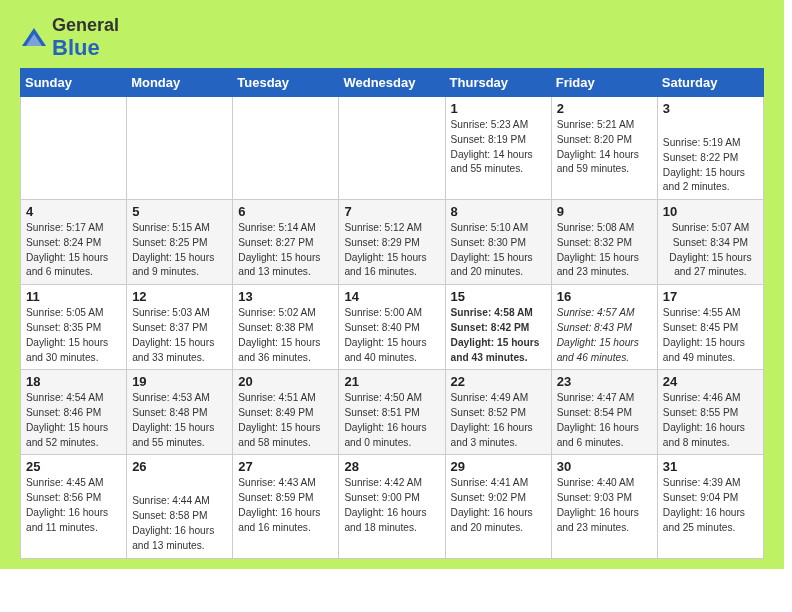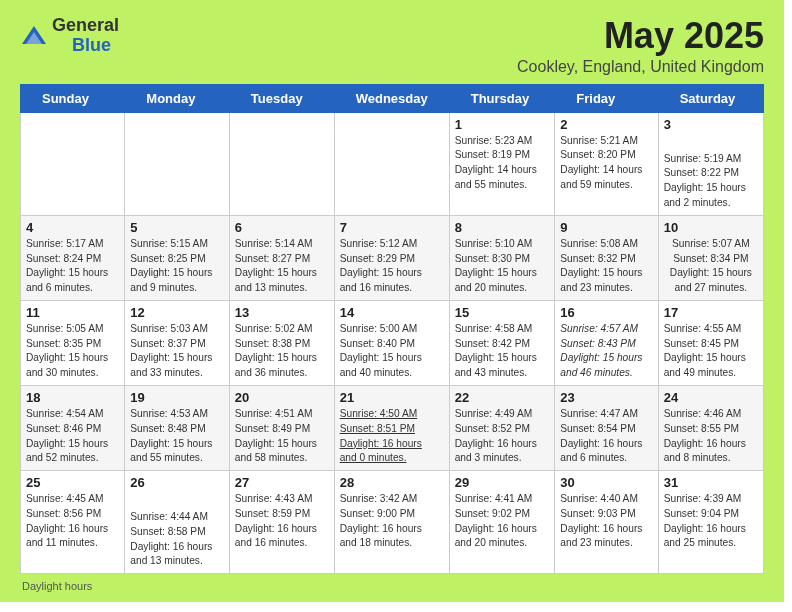--- a/index.html
+++ b/index.html
@@ -30,24 +30,23 @@
       display: flex;
       flex-direction: column;
       line-height: 1.1;
     }
     .logo-general {
       font-size: 18px;
       font-weight: bold;
       color: #333;
     }
     .logo-blue {
-      font-size: 18px;
+      font-size: 22px;
       font-weight: bold;
       color: #2563c0;
-      margin-left: 20px;
     }
     .logo-icon {
       width: 28px;
       height: 28px;
       margin-right: 4px;
     }
     .title-block {
       text-align: right;
     }
     .month-title {
@@ -65,21 +64,21 @@
       width: 100%;
       border-collapse: collapse;
       margin-top: 8px;
       font-size: 11px;
     }
     .calendar-table th {
       background: #2563c0;
       color: #fff;
       font-size: 13px;
       font-weight: bold;
-      padding: 6px 21px;
+      padding: 6px 4px;
       text-align: left;
       border: 1px solid #2563c0;
     }
     .calendar-table td {
       border: 1px solid #ccc;
       vertical-align: top;
       padding: 4px 5px;
       width: calc(100%/7);
       min-height: 80px;
       background: #fff;
@@ -119,24 +118,20 @@
     <div class="logo">
       <svg class="logo-icon" viewBox="0 0 28 28">
         <polygon points="14,4 26,22 2,22" fill="#2563c0"></polygon>
         <polygon points="14,10 22,22 6,22" fill="#fff" opacity="0.4"></polygon>
       </svg>
       <div class="logo-text">
         <span class="logo-general">General</span>
         <span class="logo-blue">Blue</span>
       </div>
     </div>
-    <div class="title-block">
-      <div class="month-title">May 2025</div>
-      <div class="location-title">Cookley, England, United Kingdom</div>
-    </div>
   </div>
 
   <table class="calendar-table">
     <thead>
       <tr>
       <th>Sunday</th>
           <th>Monday</th>
           <th>Tuesday</th>
           <th>Wednesday</th>
           <th>Thursday</th>
@@ -247,21 +242,21 @@
           </td>
           <td>
             <div class="day-number">14</div>
             <div class="day-info" style="white-space: pre-line;">Sunrise: 5:00 AM
 Sunset: 8:40 PM
 Daylight: 15 hours
 and 40 minutes.</div>
           </td>
           <td>
             <div class="day-number">15</div>
-            <div class="day-info" style="white-space: pre-line;">Sunrise: 4:58 AM
+            <div class="day-info" style="white-space: pre-line; font-weight: bold;">Sunrise: 4:58 AM
 Sunset: 8:42 PM
 Daylight: 15 hours
 and 43 minutes.</div>
           </td>
           <td>
             <div class="day-number">16</div>
             <div class="day-info" style="white-space: pre-line; font-style: italic;">Sunrise: 4:57 AM
 Sunset: 8:43 PM
 Daylight: 15 hours
 and 46 minutes.</div>
@@ -291,21 +286,21 @@
           </td>
           <td>
             <div class="day-number">20</div>
             <div class="day-info" style="white-space: pre-line;">Sunrise: 4:51 AM
 Sunset: 8:49 PM
 Daylight: 15 hours
 and 58 minutes.</div>
           </td>
           <td>
             <div class="day-number">21</div>
-            <div class="day-info" style="white-space: pre-line; text-decoration: underline;">Sunrise: 4:50 AM
+            <div class="day-info" style="white-space: pre-line;">Sunrise: 4:50 AM
 Sunset: 8:51 PM
 Daylight: 16 hours
 and 0 minutes.</div>
           </td>
           <td>
             <div class="day-number">22</div>
             <div class="day-info" style="white-space: pre-line;">Sunrise: 4:49 AM
 Sunset: 8:52 PM
 Daylight: 16 hours
 and 3 minutes.</div>
@@ -342,21 +337,21 @@
           </td>
           <td>
             <div class="day-number">27</div>
             <div class="day-info" style="white-space: pre-line;">Sunrise: 4:43 AM
 Sunset: 8:59 PM
 Daylight: 16 hours
 and 16 minutes.</div>
           </td>
           <td>
             <div class="day-number">28</div>
-            <div class="day-info" style="white-space: pre-line;">Sunrise: 3:42 AM
+            <div class="day-info" style="white-space: pre-line;">Sunrise: 4:42 AM
 Sunset: 9:00 PM
 Daylight: 16 hours
 and 18 minutes.</div>
           </td>
           <td>
             <div class="day-number">29</div>
             <div class="day-info" style="white-space: pre-line;">Sunrise: 4:41 AM
 Sunset: 9:02 PM
 Daylight: 16 hours
 and 20 minutes.</div>
@@ -372,16 +367,13 @@
             <div class="day-number">31</div>
             <div class="day-info" style="white-space: pre-line;">Sunrise: 4:39 AM
 Sunset: 9:04 PM
 Daylight: 16 hours
 and 25 minutes.</div>
           </td>
         </tr>
       </tbody>
   </table>
 
-  <div class="footer-note">
-    <span>Daylight hours</span>
-  </div>
 </div>
 
 </body></html>

